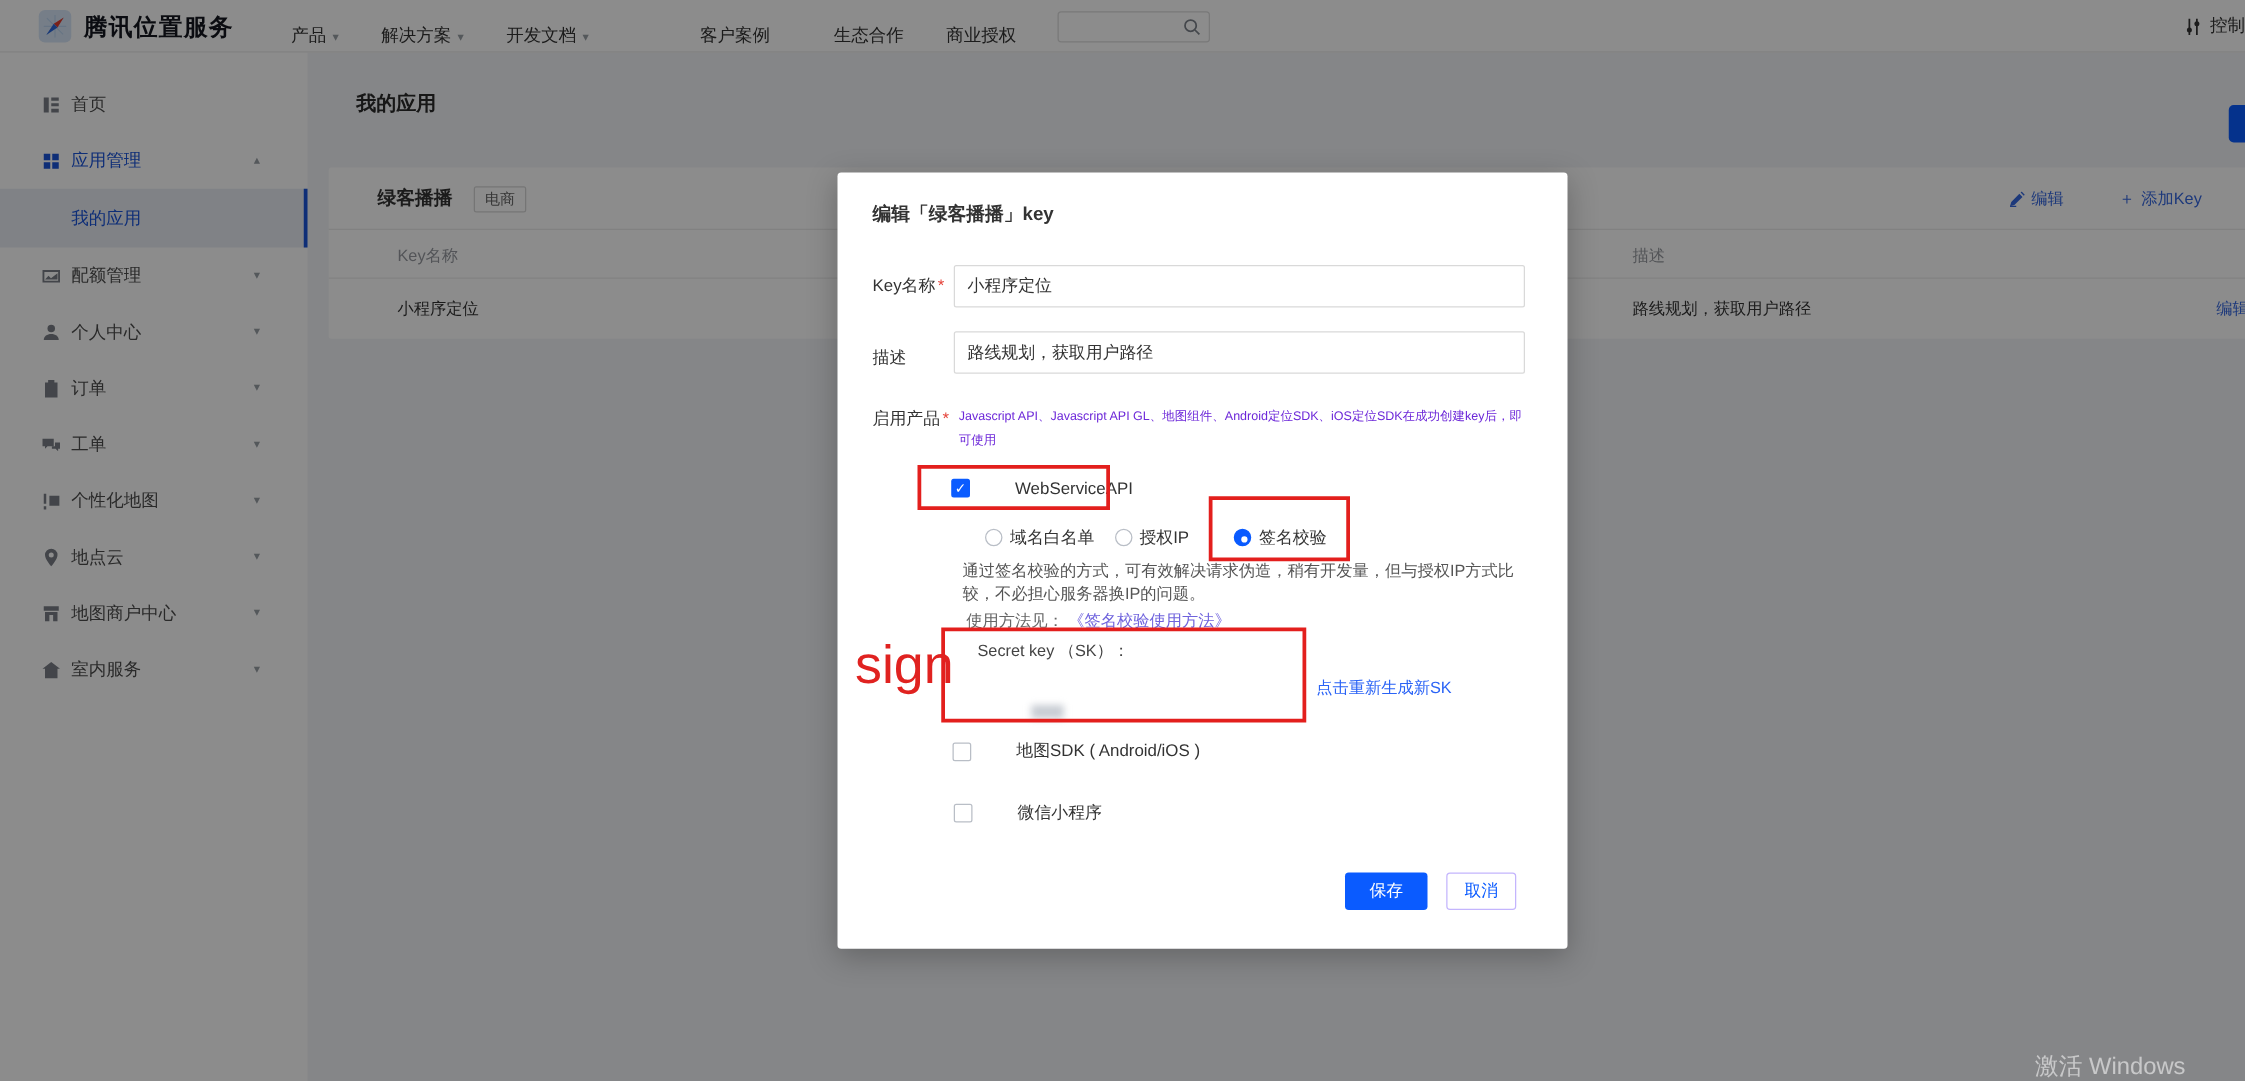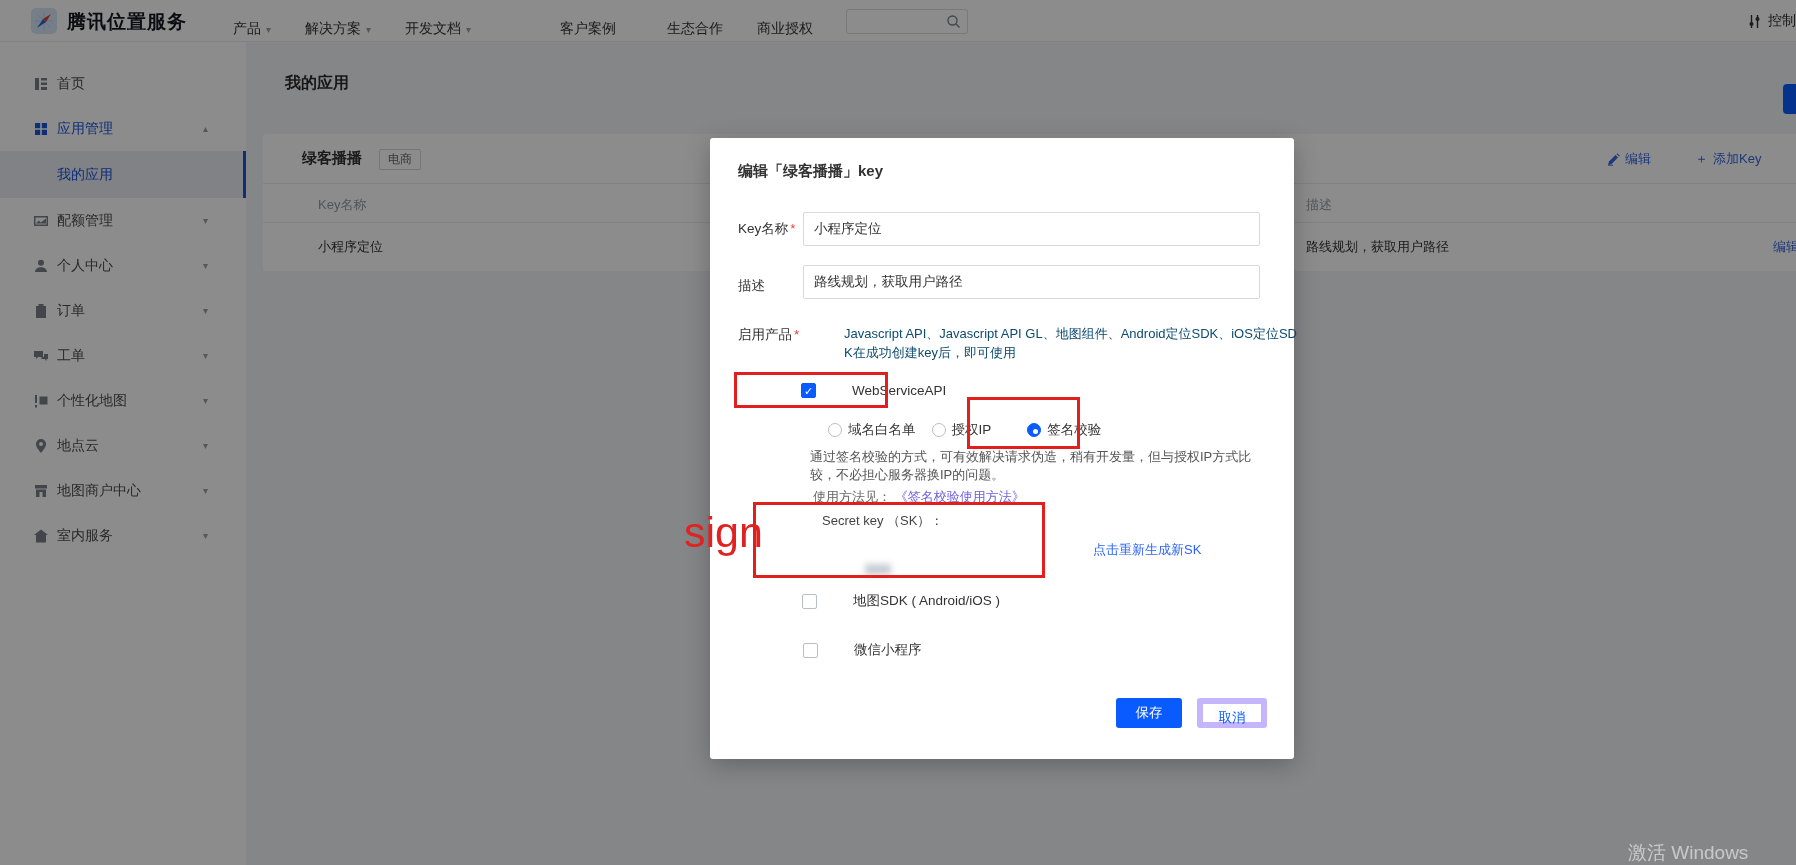--- a/index.html
+++ b/index.html
@@ -40,47 +40,47 @@
   .app-tag { position:absolute; left:116px; top:15px; font-size:12px; color:#666; border:1px solid #d6d6d6; border-radius:2px; padding:1px 8px; }
   .head-link { position:absolute; top:16px; font-size:13px; color:#3668e0; cursor:pointer; display:flex; align-items:center; gap:5px; }
   .thead { position:relative; height:39px; border-bottom:1px solid #ededed; }
   .thead .col { position:absolute; top:12px; font-size:13px; color:#979aa0; }
   .trow { position:relative; height:46px; }
   .trow .cell { position:absolute; top:15px; font-size:13px; color:#333; }
   .trow .cell-link { color:#3668e0; cursor:pointer; }
 
   
   .overlay { position:absolute; inset:0; background:rgba(0,0,0,0.45); z-index:10; }
-  .modal { position:absolute; left:710px; top:138px; width:584px; height:621px; background:#fff; border-radius:3px; box-shadow:0 6px 24px rgba(0,0,0,.25); z-index:20; font-size:13px; }
+  .modal { position:absolute; left:670px; top:138px; width:584px; height:621px; background:#fff; border-radius:3px; box-shadow:0 6px 24px rgba(0,0,0,.25); z-index:20; font-size:13px; }
   .m-title { position:absolute; left:28px; top:24px; font-size:15px; font-weight:bold; color:#333; }
   .m-label { position:absolute; left:28px; font-size:13.5px; color:#333; }
   .req { color:#e5443b; margin-left:2px; }
   .m-input { position:absolute; left:93px; width:457px; height:34px; border:1px solid #d9d9d9; border-radius:2px; padding:0 10px; font-size:13.5px; color:#333; outline:none; font-family:inherit; }
-  .m-prodtext { position:absolute; left:97px; top:186px; width:458px; font-size:13px; line-height:19px; color:#0c4a6e; word-break:break-all;margin-left:37px; }
+  .m-prodtext { position:absolute; left:97px; top:186px; width:458px; font-size:10px; line-height:19px; color:#6d28d9; word-break:break-all; }
   .m-cbrow { position:absolute; display:flex; align-items:center; gap:8px; cursor:pointer; }
   .cb { width:15px; height:15px; border:1px solid #b9bec6; border-radius:2px; background:#fff; flex:none; }
   .cb.on { background:#0a5bff; border-color:#0a5bff; color:#fff; font-size:11px; line-height:15px; text-align:center; }
   .cb-label { font-size:13.5px; color:#333;margin-left:28px; }
   .m-radios { position:absolute; left:118px; top:283px; display:flex; align-items:center; }
   .radio-item { display:flex; align-items:center; gap:6px; cursor:pointer; }
   .rd { width:14px; height:14px; border:1px solid #b9bec6; border-radius:50%; background:#fff; flex:none; position:relative; }
   .rd.on { background:#0a5bff; border-color:#0a5bff; }
   .rd.on::after { content:""; position:absolute; left:4.5px; top:4.5px; width:5px; height:5px; border-radius:50%; background:#fff; }
   .radio-label { font-size:13.5px; color:#333; }
   .m-sigdesc { position:absolute; left:100px; top:310px; width:452px; font-size:13px; line-height:18px; color:#555; word-break:break-all; }
   .m-usage { position:absolute; left:103px; top:350px; font-size:13px; color:#666; }
   .m-usage a { color:#6f63dd; text-decoration:none; cursor:pointer; }
   .sk-label { position:absolute; left:112px; top:374px; font-size:13px; color:#444; }
   .sk-input { position:absolute; left:98px; top:395px; width:270px; height:30px; border:1px solid #d6d6d6; border-radius:2px; display:flex; align-items:center; padding:0 8px; font-size:13px; color:#333; background:#fff; overflow:hidden; white-space:nowrap; }
   .sk-blur { filter:blur(3px); color:#8d9198; margin-right:2px; }
   .sk-blob { position:absolute; left:155px; top:426px; width:26px; height:11px; background:#c9cdd4; filter:blur(3px); }
   .regen-link { position:absolute; left:383px; top:403px; font-size:13px; color:#2a63f6; cursor:pointer; white-space:nowrap; }
   .m-btn { position:absolute; top:560px; height:30px; border-radius:3px; font-size:13.5px; text-align:center; line-height:30px; cursor:pointer; }
   .btn-save { left:406px; width:66px; background:#0a5bff; color:#fff; }
-  .btn-cancel { left:487px; width:70px; background:#fff; color:#0a5bff; border:6px solid #c4b5fd; line-height:28px; }
+  .btn-cancel { left:487px; width:56px; background:#fff; color:#0a5bff; border:1px solid #c4b5fd; line-height:28px; }
 
   
   .anno { position:absolute; border:3px solid #e31f1d; z-index:30; pointer-events:none; }
   .anno-sign { position:absolute; left:684px; top:508px; z-index:30; color:#e02220; font-size:43px; pointer-events:none; }
 
   
   .watermark { position:absolute; left:1628px; top:840px; z-index:40; color:rgba(255,255,255,0.55); font-size:19px; pointer-events:none; }
 </style>
 </head>
 <body>

